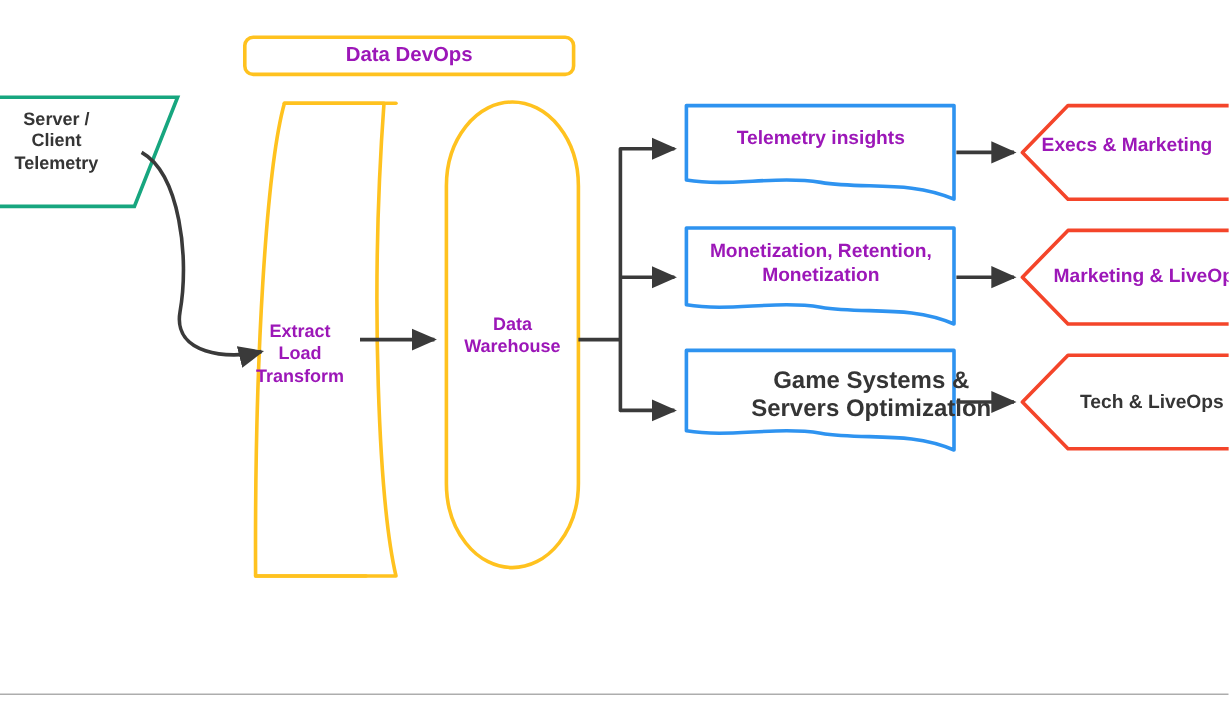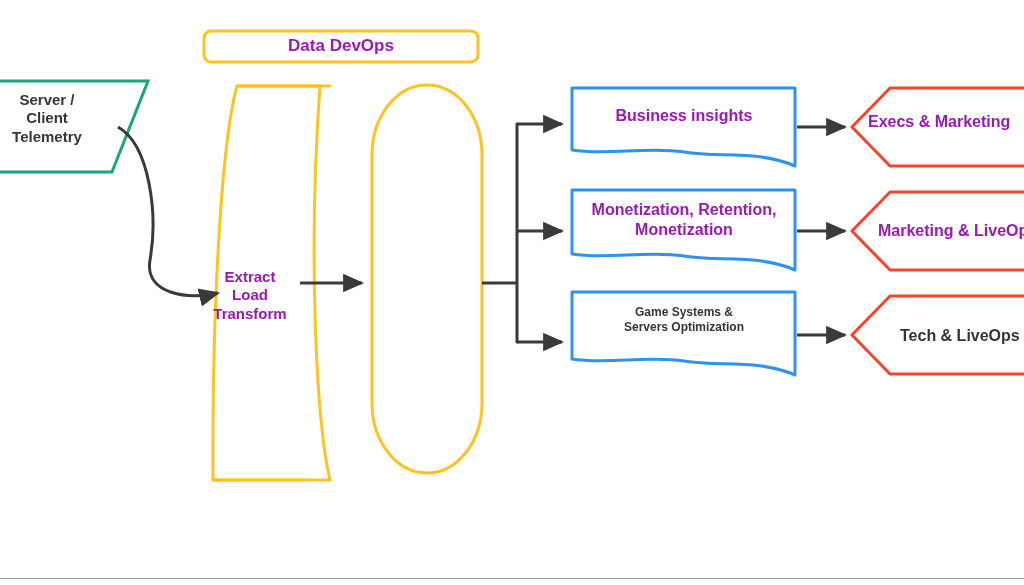--- a/index.html
+++ b/index.html
@@ -57,21 +57,22 @@
   .label-bi {
     left: 575px; top: 106px; width: 218px;
     font-size: 16px;
   }
   .label-arm {
     left: 570px; top: 200px; width: 228px;
     font-size: 16px;
   }
   .label-gs {
     left: 572px; top: 305px; width: 224px;
-    font-size: 12px;
+    font-size: 20px;
+    padding-left: 42px;
   }
   .label-execs {
     left: 868px; top: 112px; width: 230px;
     font-size: 16px;
     text-align: left;
   }
   .label-mkt {
     left: 878px; top: 221px; width: 230px;
     font-size: 16px;
     text-align: left;
@@ -173,22 +174,24 @@
   <div class="lbl lbl-purple label-data-devops">Data DevOps</div>
 
   <div class="lbl lbl-dark label-telemetry">Server /
 Client
 Telemetry</div>
 
   <div class="lbl lbl-purple label-elt">Extract
 Load
 Transform</div>
 
-
-  <div class="lbl lbl-purple label-bi">Business insights</div>
+  <div class="lbl lbl-purple label-dw">Data
+Warehouse</div>
+
+  <div class="lbl lbl-purple label-bi">Telemetry insights</div>
 
   <div class="lbl lbl-purple label-arm">Monetization, Retention,
 Monetization</div>
 
   <div class="lbl lbl-dark label-gs">Game Systems &amp;
 Servers Optimization</div>
 
   <div class="lbl lbl-purple label-execs">Execs &amp; Marketing</div>
 
   <div class="lbl lbl-purple label-mkt">Marketing &amp; LiveOps</div>

